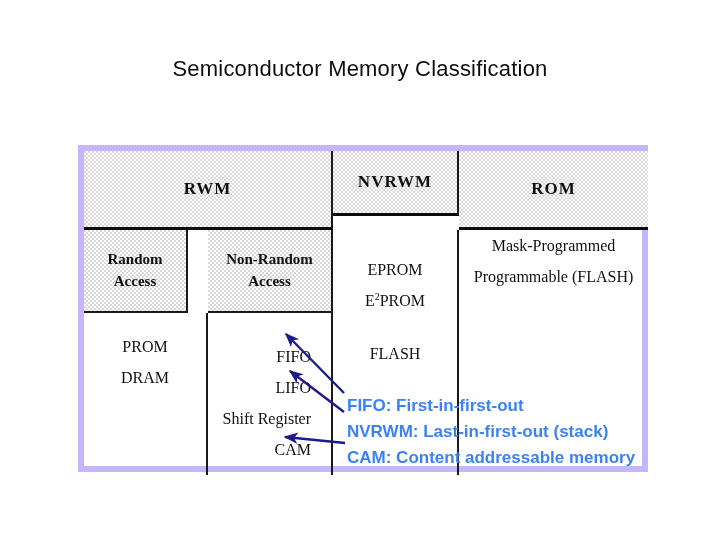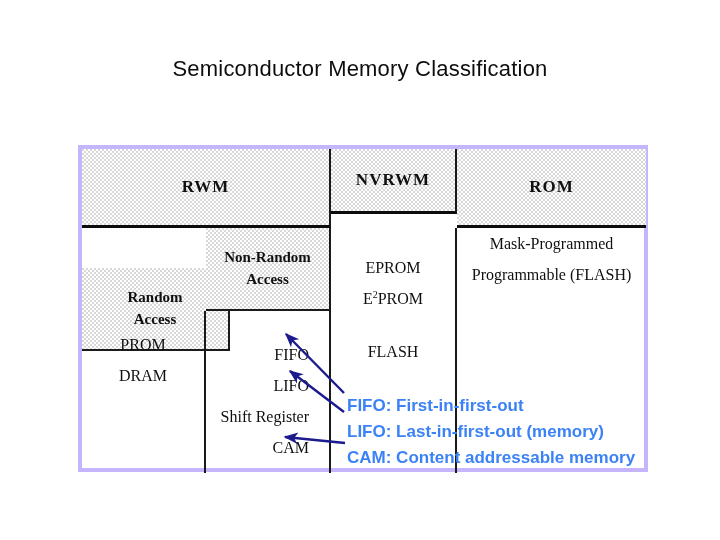--- a/index.html
+++ b/index.html
@@ -27,21 +27,21 @@
     color: #0d0d0d;
   }
 
   
   #memory-table {
     position: absolute;
     left: 78px;
     top: 145px;
     width: 570px;
     height: 327px;
-    border: 4px solid #c4b5fd;
+    border: 6px solid #c4b5fd;
     box-sizing: border-box;
     background: #ffffff;
   }
 
   .grayfill {
     background-color: #d8d8d8;
     background-image:
       linear-gradient(45deg, #ffffff 25%, transparent 25%, transparent 75%, #ffffff 75%),
       linear-gradient(45deg, #ffffff 25%, transparent 25%, transparent 75%, #ffffff 75%);
     background-size: 4px 4px;
@@ -122,21 +122,21 @@
   </div>
 
   <div class="cell grayfill bd-r bd-b" style="left:249px; top:0; width:126px; height:65px;">
     <span class="hdr-text">NVRWM</span>
   </div>
 
   <div class="cell grayfill bd-b" style="left:375px; top:0; width:189px; height:79px;">
     <span class="hdr-text">ROM</span>
   </div>
 
-  <div class="cell grayfill bd-r bd-b-thin" style="left:0; top:79px; width:148px; height:83px;margin-top:40px;">
+  <div class="cell grayfill bd-r bd-b-thin" style="left:0; top:79px; width:104px; height:83px;">
     <span class="sub-text">Random</span>
     <span class="sub-text">Access</span>
   </div>
 
   <div class="cell grayfill bd-r bd-b-thin" style="left:124px; top:79px; width:125px; height:83px;">
     <span class="sub-text">Non-Random</span>
     <span class="sub-text">Access</span>
   </div>
 
   <div class="cell bd-r" style="left:249px; top:79px; width:126px; height:245px; justify-content:flex-start; padding-top:24px;">
@@ -173,15 +173,15 @@
 
   <line x1="344" y1="393" x2="286" y2="334" stroke="#1b1b8e" stroke-width="2.4" marker-end="url(#ahead)"></line>
 
   <line x1="344" y1="412" x2="290" y2="371" stroke="#1b1b8e" stroke-width="2.4" marker-end="url(#ahead)"></line>
 
   <line x1="345" y1="443" x2="285" y2="437" stroke="#1b1b8e" stroke-width="2.4" marker-end="url(#ahead)"></line>
 </svg>
 
 <div id="legend">
   <div>FIFO: First-in-first-out</div>
-  <div>LIFO: Last-in-first-out (memory)</div>
+  <div>NVRWM: Last-in-first-out (stack)</div>
   <div>CAM: Content addressable memory</div>
 </div>
 
 </body></html>

